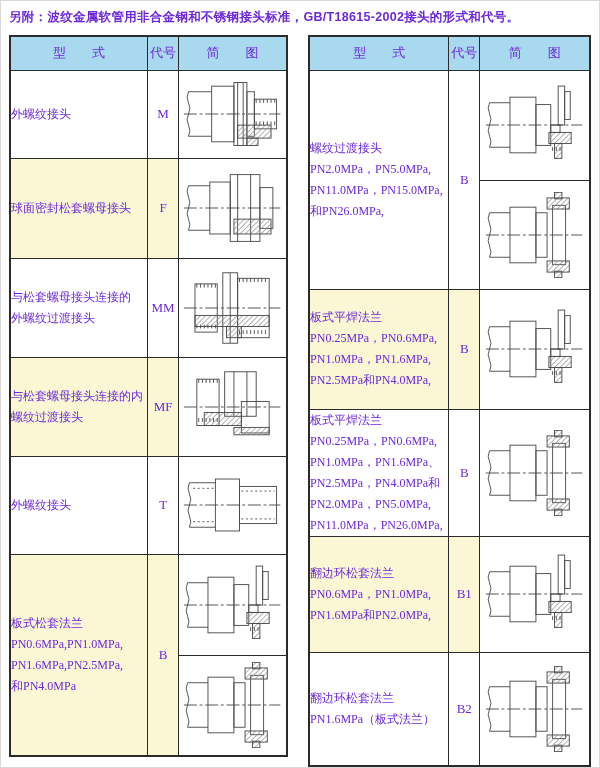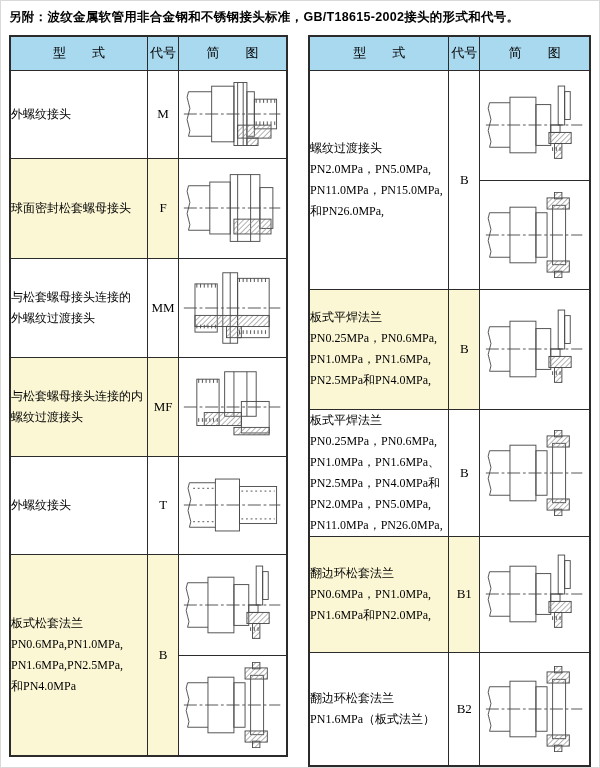--- a/index.html
+++ b/index.html
@@ -10,21 +10,21 @@
   }
   *{box-sizing:border-box;}
   html,body{margin:0;padding:0;background:#fff;}
   .page{
     width:600px;height:768px;
     background:#fff;
     border:1px solid #d9d9d9;
     padding:6px 8px 4px 8px;
     overflow:hidden;
     font-family:"Liberation Sans","DejaVu Sans",sans-serif;
-    color:#000000;
+    color:#6d28d9;
   }
   .title{
     font-size:12.5px;
     font-weight:bold;
     letter-spacing:0.3px;
     margin:2px 0 9px 0;
     white-space:nowrap;
   }
   .tables{display:flex;gap:20px;align-items:flex-start;}
   table.fittings{

